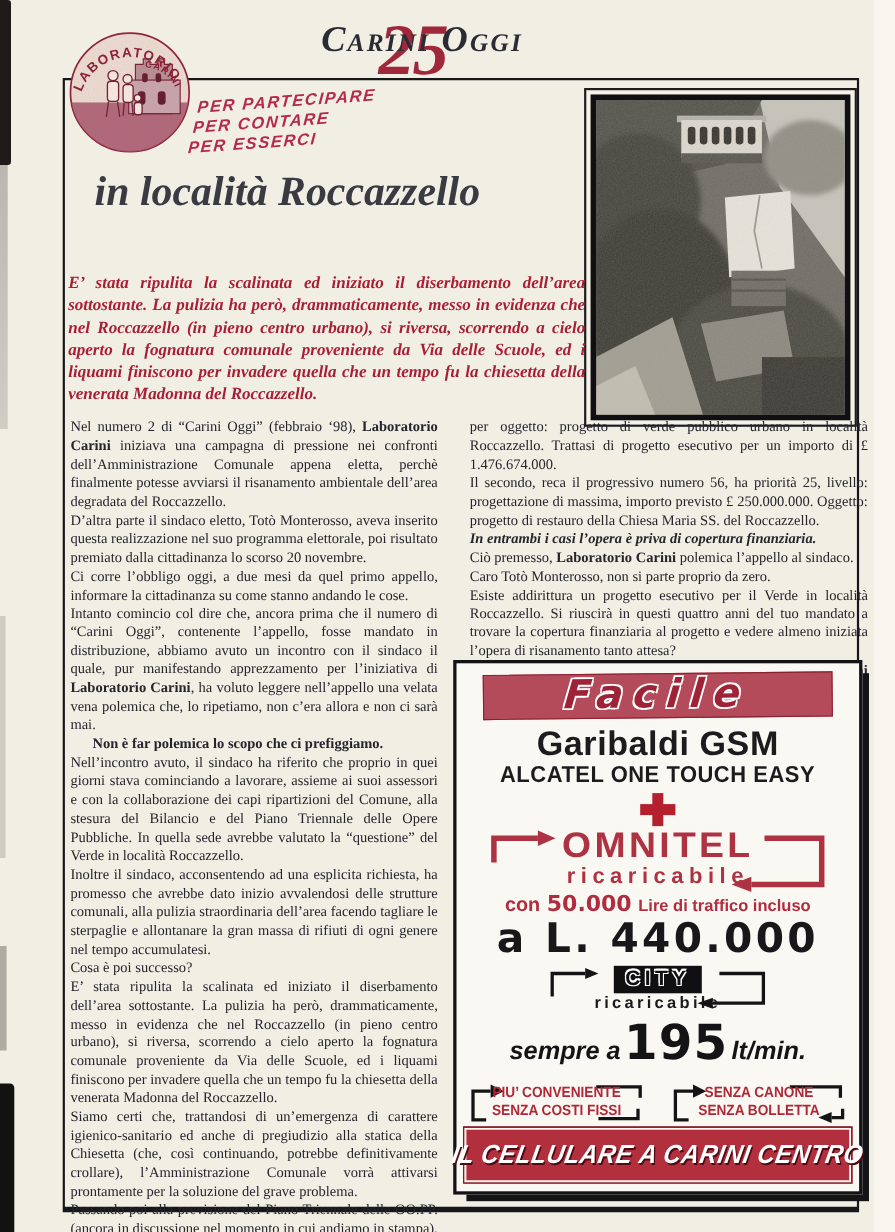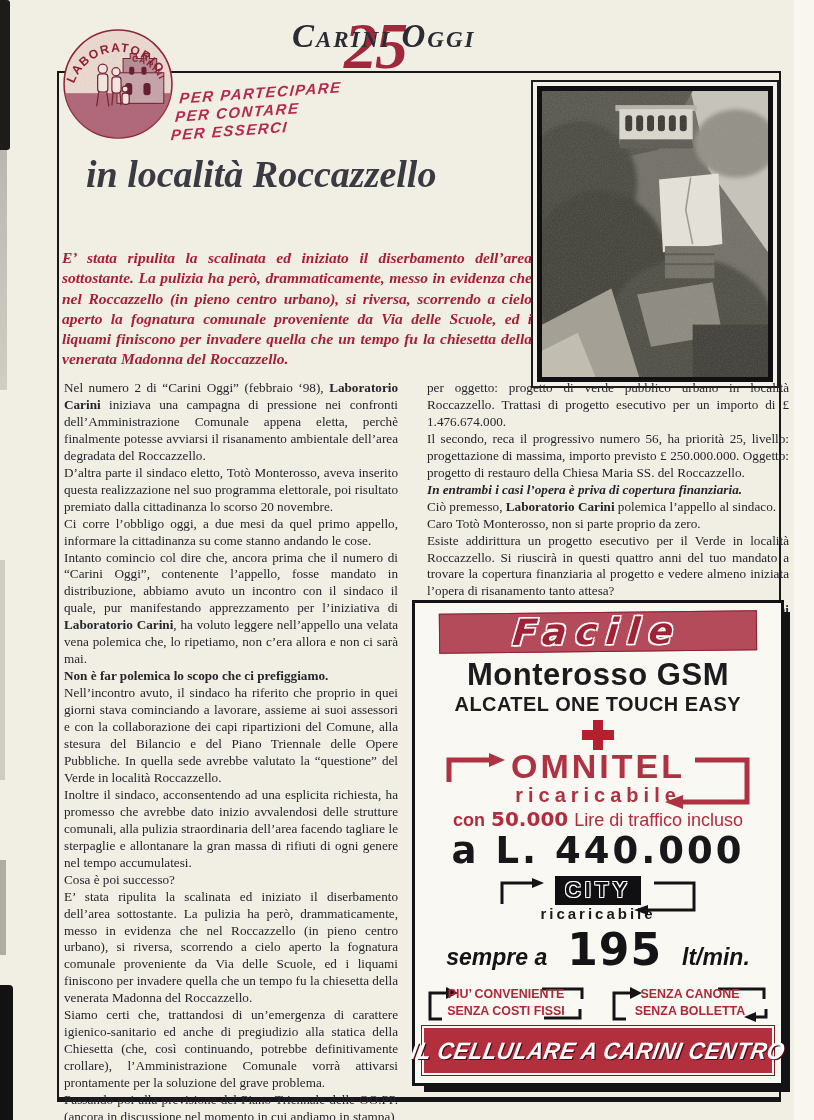--- a/index.html
+++ b/index.html
@@ -63,21 +63,21 @@
   .lead{
     position:absolute;left:62px;top:248px;width:470px;
     font:italic 700 15.5px "Liberation Serif",serif;color:#a81f35;
     line-height:1.31;text-align:justify;
   }
   .col{position:absolute;top:380px;font-size:13.2px;line-height:1.285;color:#25252c;text-align:justify;}
   .col p{margin:0;}
   .col-left{left:64px;width:334px;}
   .col-right{left:406px;width:362px;margin-left:21px;}
   .col p.sig{text-align:right;font-weight:700;margin-top:2px;}
-  .col p.boldline{font-weight:700;text-align:left;}
+  .col p.boldline{font-weight:700;text-align:left;margin-left:20px;}
   .col p.bolditalic{font-weight:700;font-style:italic;text-align:left;}
 
   
   .ad-box{
     position:absolute;left:412px;top:600px;width:372px;height:486px;box-sizing:border-box;
     background:#faf8f2;border:3px solid #141416;box-shadow:9px 9px 0 -3px #141416;
     display:flex;flex-direction:column;align-items:center;
     font-family:"Liberation Sans",sans-serif;
   }
   .facile-banner{
@@ -94,32 +94,32 @@
   .plus-icon{position:relative;margin-top:6px;width:32px;height:30px;}
   .plus-icon::before{content:"";position:absolute;left:11px;top:0;width:10px;height:30px;background:#b5202f;}
   .plus-icon::after{content:"";position:absolute;left:0;top:10px;width:32px;height:10px;background:#b5202f;}
   .omnitel-wrap{position:relative;margin-top:7px;width:334px;height:64px;text-align:center;}
   .omnitel-wrap svg{position:absolute;inset:0;}
   .omnitel-text{font-weight:700;font-size:34px;color:#ad3343;letter-spacing:3px;line-height:1;transform:scaleY(.95);}
   .omnitel-sub{font-weight:700;font-size:20px;color:#ad3343;letter-spacing:5px;line-height:1;margin-top:1px;}
   .traffic{margin-top:4px;display:flex;align-items:baseline;gap:6px;color:#b02c3e;line-height:1;}
   .traffic .t-pre{font-weight:700;font-size:18px;}
   .traffic .t-amount{font-weight:700;font-size:20px;font-family:"DejaVu Sans",sans-serif;}
-  .traffic .t-post{font-weight:400;font-size:18px;}
+  .traffic .t-post{font-weight:700;font-size:15px;}
   .price{margin-top:3px;font:700 37px "DejaVu Sans",sans-serif;color:#18181a;letter-spacing:3px;line-height:1;}
   .city-wrap{position:relative;margin-top:5px;width:224px;height:46px;text-align:center;}
   .city-wrap svg{position:absolute;inset:0;}
   .city-box{
     display:inline-block;background:#101012;padding:1px 10px;margin-top:2px;
-    font-weight:700;font-size:22px;letter-spacing:4px;color:#101012;line-height:1.2;
+    font-weight:700;font-size:19px;letter-spacing:4px;color:#101012;line-height:1.2;
     text-shadow:-1px -1px 0 #fff,1px -1px 0 #fff,-1px 1px 0 #fff,1px 1px 0 #fff;
     text-align:right;
   }
   .city-sub{font-weight:700;font-size:15px;color:#1a1a1c;letter-spacing:3px;line-height:1;margin-top:1px;}
-  .rate{margin-top:4px;display:flex;align-items:baseline;gap:20px;color:#141416;line-height:1;text-align:right;}
+  .rate{margin-top:4px;display:flex;align-items:baseline;gap:3px;color:#141416;line-height:1;text-align:right;}
   .rate .r-pre,.rate .r-unit{font:italic 700 23px "Liberation Sans",sans-serif;}
   .rate .r-val{font:700 44px "DejaVu Sans",sans-serif;letter-spacing:1px;}
   .benefits{margin-top:6px;display:flex;gap:16px;}
   .benefit{position:relative;width:168px;height:44px;text-align:center;padding-top:5px;box-sizing:border-box;}
   .benefit svg{position:absolute;inset:0;}
   .benefit .b1,.benefit .b2{position:relative;font-weight:700;font-size:13.5px;color:#b02838;line-height:1.25;transform:scaleX(.92);white-space:nowrap;}
   .store-banner{
     margin-top:auto;margin-bottom:7px;width:352px;height:62px;background:#b22f3d;
     border:1px solid #7d1722;box-shadow:0 0 0 2px #faf8f2 inset;
     display:flex;flex-direction:column;align-items:center;justify-content:center;
@@ -271,21 +271,21 @@
     <p><span>Ciò premesso, </span><b>Laboratorio Carini</b><span> polemica l’appello al sindaco.</span></p>
     <p><span>Caro Totò Monterosso, non si parte proprio da zero.</span></p>
     <p><span>Esiste addirittura un progetto esecutivo per il Verde in località Roccazzello. Si riuscirà in questi quattro anni del tuo mandato a trovare la copertura finanziaria al progetto e vedere almeno iniziata l’opera di risanamento tanto attesa?</span></p>
     <p class="sig"><b>Laboratorio Carini</b></p>
   </div>
 
 <div class="ad-box">
   <div class="facile-banner">
     <div class="facile-text">Facile</div>
   </div>
-  <div class="prod1">Monterosso GSM</div>
+  <div class="prod1">Garibaldi GSM</div>
   <div class="prod2">ALCATEL ONE TOUCH EASY</div>
   <div class="plus-icon"></div>
   <div class="omnitel-wrap">
     <svg viewBox="0 0 334 64">
       <g stroke="#ad3343" stroke-width="5" fill="none">
         <path d="M58 10 H18 V32"></path>
         <path d="M264 10 H316 V52 H252"></path>
       </g>
       <polygon points="58,3 58,17 74,10" fill="#ad3343"></polygon>
       <polygon points="252,45 252,59 234,52" fill="#ad3343"></polygon>

